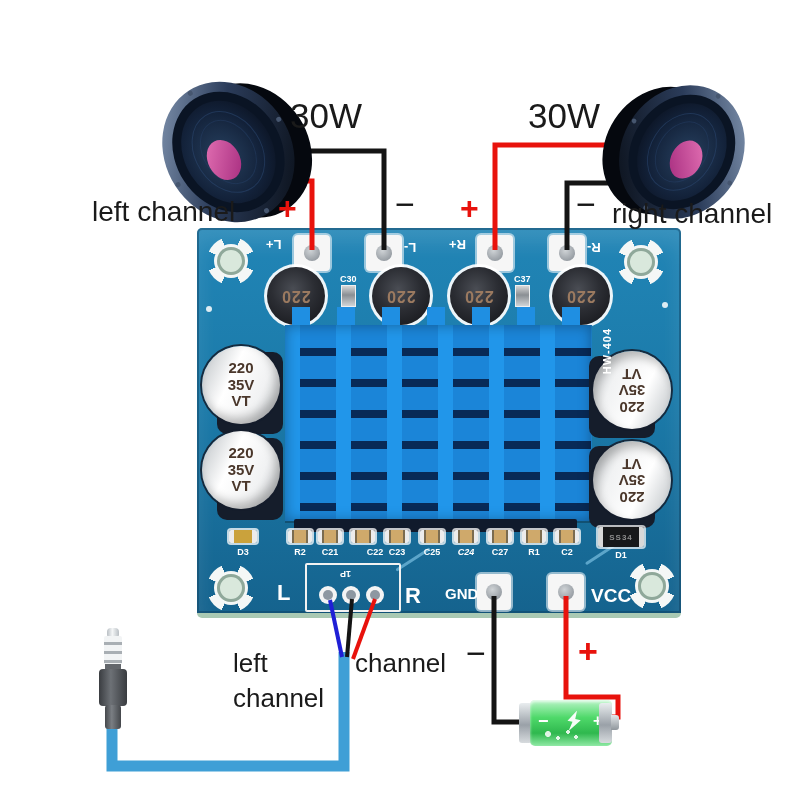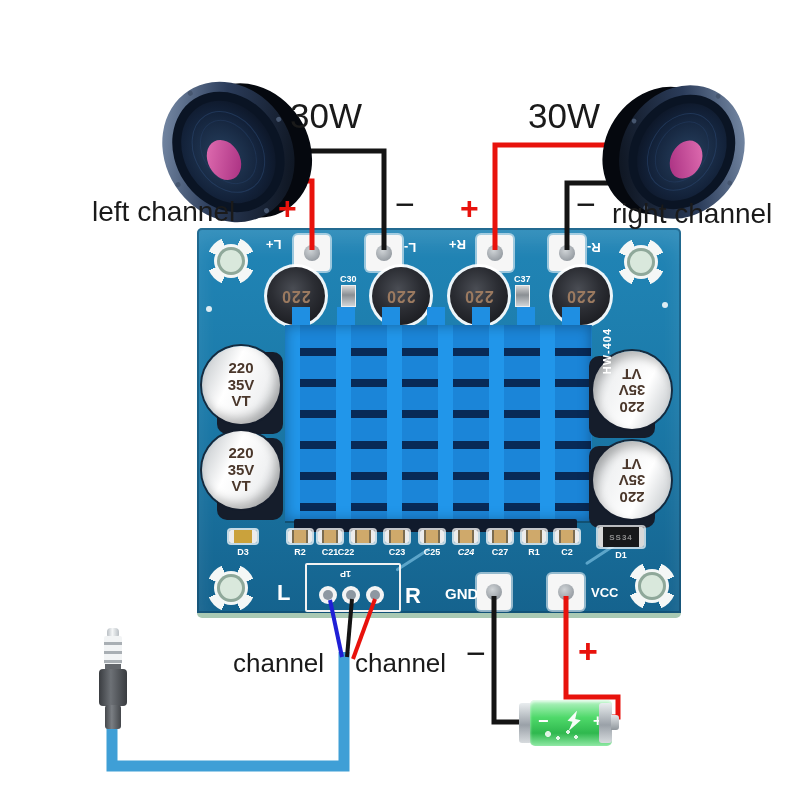--- a/index.html
+++ b/index.html
@@ -214,21 +214,21 @@
 
     <div class="vtext" style="left:404px;top:100px;">HW-404</div>
 
     <div class="smd led" style="left:32px;top:302px;width:28px;"></div>
     <div class="smd-lbl" style="left:29px;top:319px;">D3</div>
     <div class="smd" style="left:91px;top:302px;"></div>
     <div class="smd-lbl" style="left:86px;top:319px;">R2</div>
     <div class="smd" style="left:121px;top:302px;"></div>
     <div class="smd-lbl" style="left:116px;top:319px;">C21</div>
     <div class="smd" style="left:154px;top:302px;"></div>
-    <div class="smd-lbl" style="left:132px;top:319px;">C22</div>
+    <div class="smd-lbl" style="left:161px;top:319px;">C22</div>
     <div class="smd" style="left:188px;top:302px;"></div>
     <div class="smd-lbl" style="left:183px;top:319px;text-align:center;">C23</div>
     <div class="smd" style="left:223px;top:302px;"></div>
     <div class="smd-lbl" style="left:218px;top:319px;">C25</div>
     <div class="smd" style="left:257px;top:302px;"></div>
     <div class="smd-lbl" style="left:252px;top:319px;font-style:italic;">C24</div>
     <div class="smd" style="left:291px;top:302px;"></div>
     <div class="smd-lbl" style="left:286px;top:319px;">C27</div>
     <div class="smd" style="left:325px;top:302px;"></div>
     <div class="smd-lbl" style="left:320px;top:319px;">R1</div>
@@ -254,21 +254,21 @@
     <div class="silk" style="left:80px;top:352px;font-size:22px;">L</div>
     <div class="silk" style="left:208px;top:355px;font-size:22px;">R</div>
 
     <div class="silk" style="left:248px;top:357px;font-size:15px;">GND</div>
     <div class="pad" style="left:280px;top:346px;width:34px;height:36px;">
         <div class="pin" style="left:9px;top:10px;"></div>
       </div>
     <div class="pad" style="left:351px;top:346px;width:36px;height:36px;">
         <div class="pin" style="left:10px;top:10px;"></div>
       </div>
-    <div class="silk" style="left:394px;top:357px;font-size:13px;">VCC</div>
+    <div class="silk" style="left:394px;top:357px;font-size:19px;">VCC</div>
   </div>
 
   <svg class="abs" style="left:0;top:0;" width="800" height="800">
     <path d="M250 181 H312 V250" stroke="#e8120c" stroke-width="5" fill="none"></path>
     <path d="M272 151 H384 V250" stroke="#141414" stroke-width="5" fill="none"></path>
     <path d="M495 250 V145 H620" stroke="#e8120c" stroke-width="5" fill="none"></path>
     <path d="M567 250 V183 H642" stroke="#141414" stroke-width="5" fill="none"></path>
     <path d="M112 728 V766 H344 V652" stroke="#3f9fd6" stroke-width="11" fill="none"></path>
     <line x1="330" y1="600" x2="342" y2="657" stroke="#1f1fd6" stroke-width="4"></line>
     <line x1="352" y1="599" x2="347" y2="657" stroke="#141414" stroke-width="4"></line>
@@ -351,20 +351,21 @@
   <div class="lbl" style="left:92px;top:196px;font-size:28px;">left channel</div>
   <div class="lbl" style="left:612px;top:198px;font-size:28px;">right channel</div>
 
   <div class="sign red" style="left:278px;top:190px;font-size:32px;">+</div>
   <div class="sign blk" style="left:395px;top:185px;font-size:34px;font-weight:500;">−</div>
   <div class="sign red" style="left:460px;top:190px;font-size:32px;">+</div>
   <div class="sign blk" style="left:576px;top:185px;font-size:34px;font-weight:500;">−</div>
 
 
   <div class="lbl" style="left:233px;top:646px;font-size:26px;line-height:1.35;">
+    <div>left</div>
     <div>channel</div>
   </div>
   <div class="lbl" style="left:355px;top:646px;font-size:26px;line-height:1.35;">
     <div>channel</div>
   </div>
 
   <div class="sign blk" style="left:466px;top:634px;font-size:34px;font-weight:500;">−</div>
   <div class="sign red" style="left:578px;top:632px;font-size:34px;">+</div>
 
 

